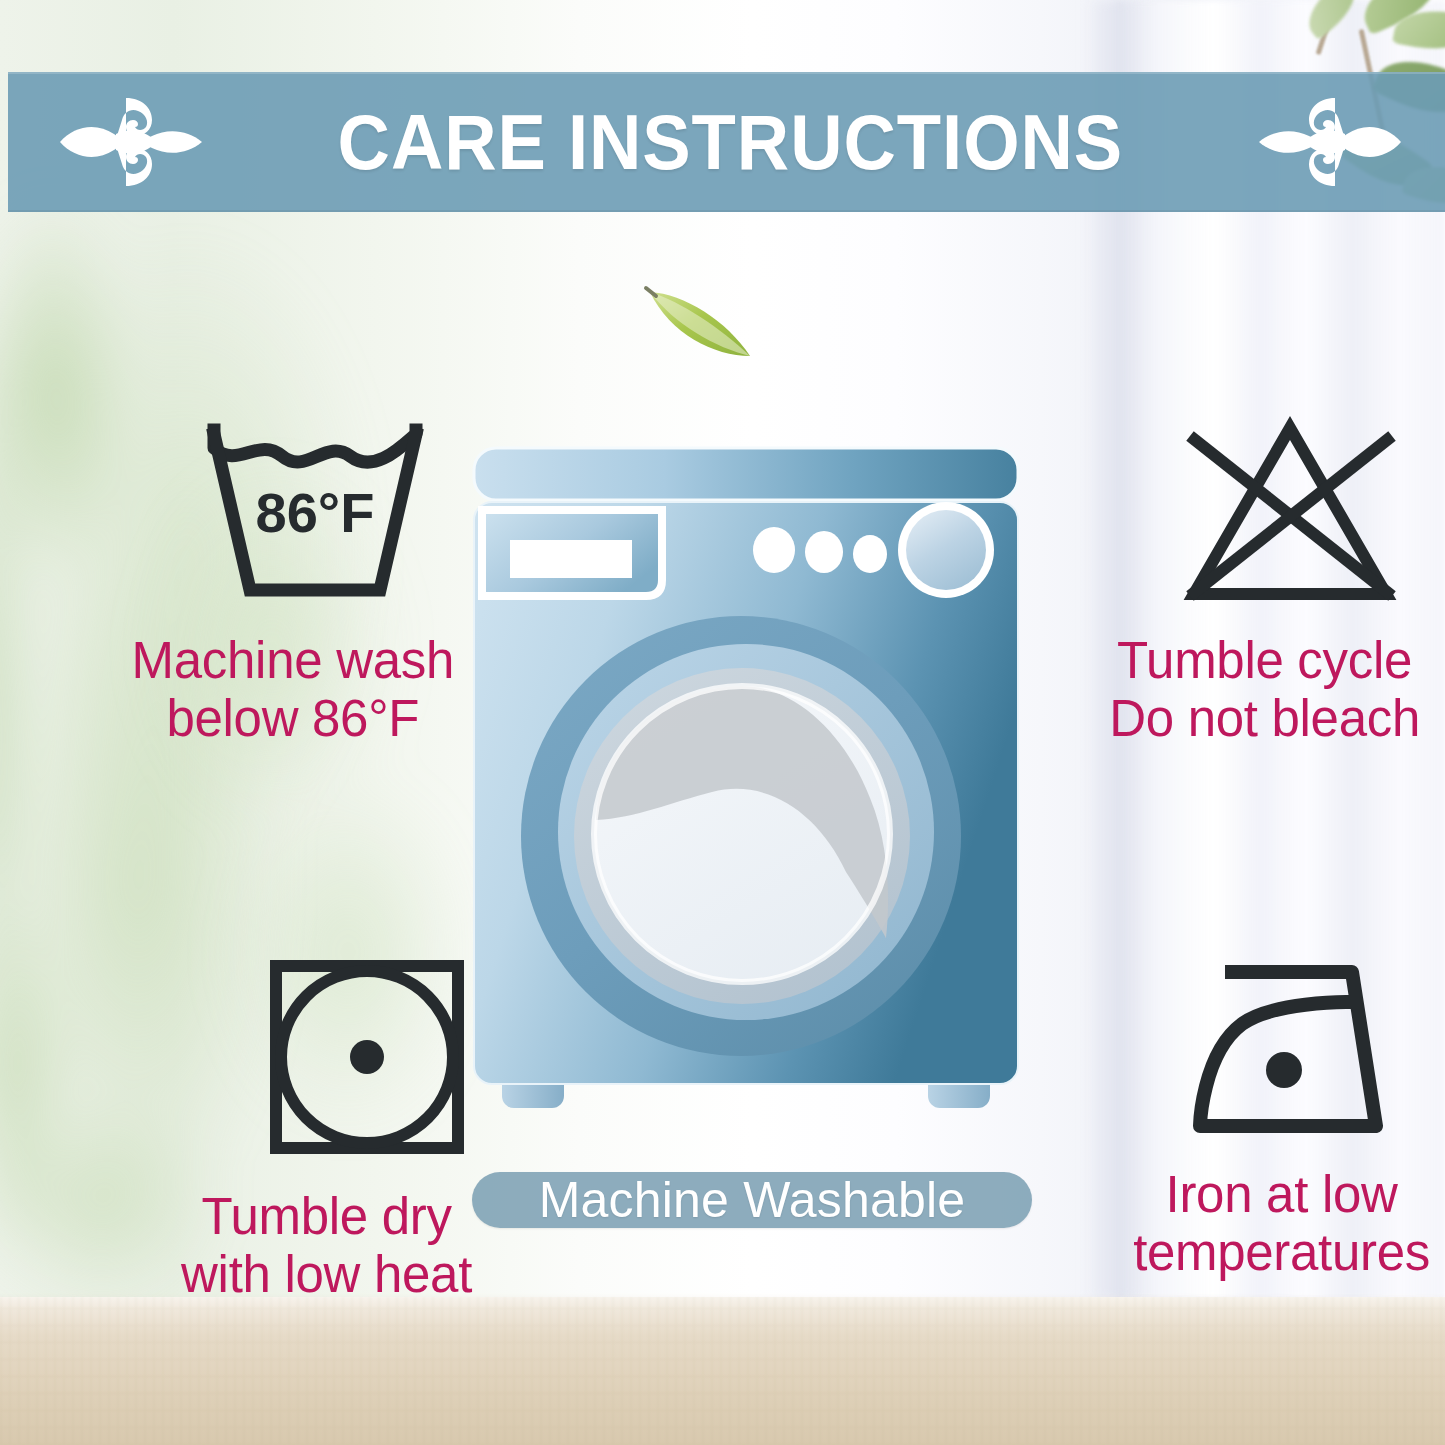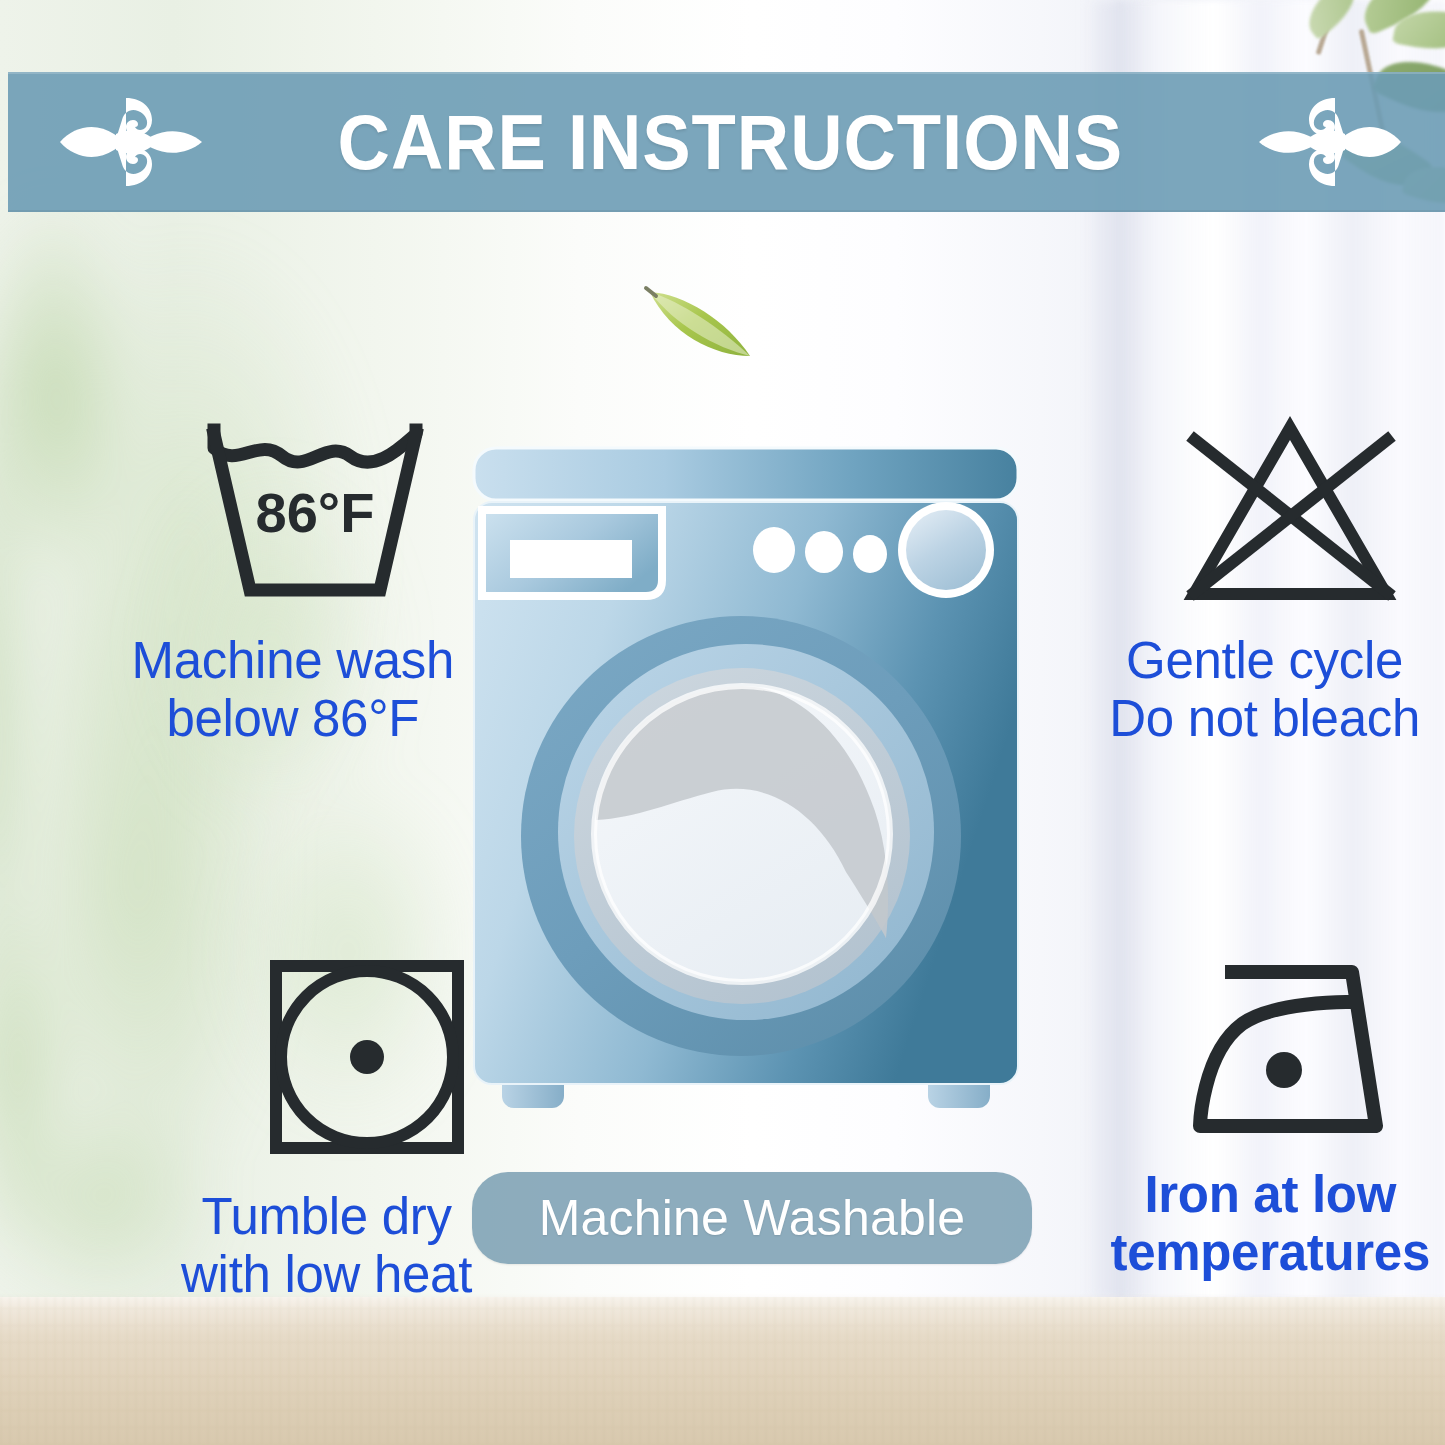--- a/index.html
+++ b/index.html
@@ -196,48 +196,48 @@
     flex-direction: column;
     align-items: flex-end;
     width: 420px;
   }
   .care-icon {
     display: block;
   }
   .care-label {
     margin-top: 18px;
     text-align: center;
-    color: #1d4ed8;
+    color: #be185d;
     font-size: 51px;
     line-height: 1.13;
     letter-spacing: -0.3px;
     white-space: pre-line;
   }
 
   #item-wash   { left: 34px;   top: 414px; }
   #item-bleach { left: 1000px; top: 414px; }
   #item-dry    { left: 52px;   top: 958px; gap: 12px; }
-  #item-iron   { left: 1010px; top: 958px; font-weight: bold; }
+  #item-iron   { left: 1010px; top: 958px; }
 
   
   .washer {
     position: absolute;
     left: 466px;
     top: 440px;
     width: 560px;
     height: 690px;
   }
 
   
   .badge {
     position: absolute;
     left: 472px;
     top: 1172px;
     width: 560px;
-    height: 92px;
+    height: 56px;
     border-radius: 36px;
     background: rgba(125,161,180,.88);
     display: flex;
     align-items: center;
     justify-content: center;
     box-shadow: 0 1px 2px rgba(0,0,0,.08);
   }
   .badge-text {
     color: #ffffff;
     font-size: 50px;
@@ -324,21 +324,21 @@
     <div class="care-label">Machine wash
 below 86°F</div>
   </div>
 
   <div class="care-item" id="item-bleach">
     <svg class="care-icon" width="260" height="200" viewBox="0 0 260 200" aria-hidden="true">
       <path d="M130 14 L226 180 L34 180 Z" fill="none" stroke="#262b2e" stroke-width="12" stroke-linejoin="miter"></path>
       <path d="M30 22 L232 182" stroke="#262b2e" stroke-width="12" stroke-linecap="butt"></path>
       <path d="M232 22 L30 182" stroke="#262b2e" stroke-width="12" stroke-linecap="butt"></path>
     </svg>
-    <div class="care-label">Gentle cycle
+    <div class="care-label">Tumble cycle
 Do not bleach</div>
   </div>
 
   <div class="care-item" id="item-dry">
     <svg class="care-icon" width="210" height="200" viewBox="0 0 210 200" aria-hidden="true">
       <rect x="14" y="8" width="182" height="182" fill="none" stroke="#262b2e" stroke-width="12"></rect>
       <circle cx="105" cy="99" r="86" fill="none" stroke="#262b2e" stroke-width="12"></circle>
       <circle cx="105" cy="99" r="17" fill="#262b2e"></circle>
     </svg>
     <div class="care-label">Tumble dry

